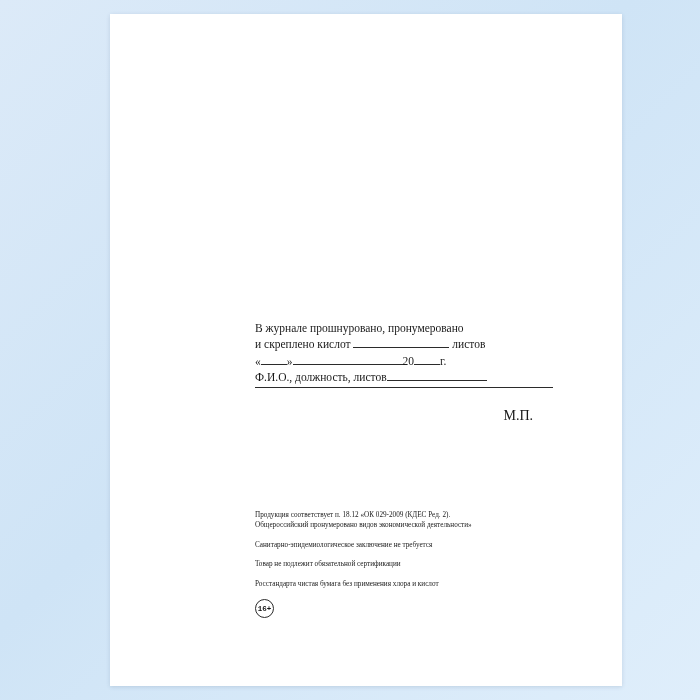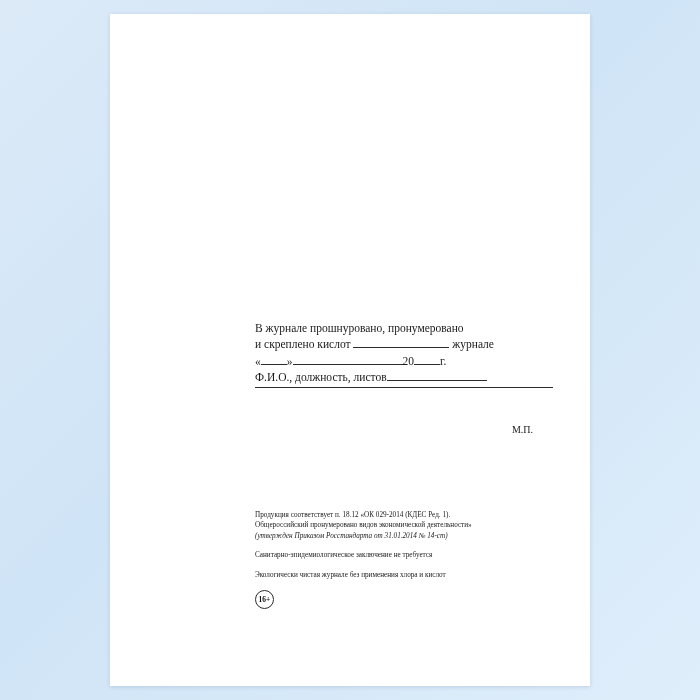--- a/index.html
+++ b/index.html
@@ -20,20 +20,21 @@
     background: linear-gradient(135deg, #dceaf8 0%, #cfe4f6 45%, #dfeefb 100%);
   }
   #page {
     position: absolute;
     left: 110px;
     top: 14px;
     width: 480px;
     height: 672px;
     background: #ffffff;
     box-shadow: 0 1px 4px rgba(60,90,120,0.18);
+    padding-left: 32px;
   }
   .block-main {
     position: absolute;
     left: 145px;
     top: 306px;
     width: 300px;
     font-size: 11.5px;
     color: #1a1a1a;
     line-height: 1.42;
   }
@@ -44,23 +45,23 @@
     display: inline-block;
     border-bottom: 1px solid #2b2b2b;
     vertical-align: baseline;
   }
   .rule-full {
     margin-top: 2px;
     border-bottom: 1px solid #2b2b2b;
     width: 298px;
   }
   .mp {
-    margin-top: 35px;
+    margin-top: 18px;
     text-align: right;
-    font-size: 10px;
+    font-size: 14px;
     padding-right: 22px;
   }
   .block-legal {
     position: absolute;
     left: 145px;
     top: 496px;
     width: 310px;
     color: #1a1a1a;
   }
   .legal-p {
@@ -87,61 +88,61 @@
     border: 1px solid #2b2b2b;
     border-radius: 50%;
     font-size: 7.5px;
     font-weight: bold;
     display: flex;
     align-items: center;
     justify-content: center;
     flex: 0 0 auto;
     margin-right: 7px;
     color: #111;
-    font-family: Liberation Serif, serif;
+    font-family: Liberation Mono, monospace;
   }
   .mark-text {
     font-size: 7.2px;
     line-height: 1.35;
   }
 </style>
 </head>
 <body>
 
 <div id="stage">
 
   <div id="page">
 
     <div class="block-main">
       <div class="ln">
         <span>В журнале прошнуровано, пронумеровано</span>
       </div>
       <div class="ln">
         <span>и скреплено кислот</span>
         <span class="fill" style="width:96px;"></span>
-        <span>журнале</span>
+        <span>листов</span>
       </div>
       <div class="ln">
         <span>«</span><span class="fill" style="width:26px;"></span><span>»</span><span class="fill" style="width:110px;"></span><span>20</span><span class="fill" style="width:26px;"></span><span>г.</span>
       </div>
       <div class="ln">
         <span>Ф.И.О., должность, листов</span><span class="fill" style="width:100px;"></span>
       </div>
       <div class="rule-full"></div>
       <div class="mp">М.П.</div>
     </div>
 
     <div class="block-legal">
       <div class="legal-p">
-        <div>Продукция соответствует п. 18.12 «ОК 029-2014 (КДЕС Ред. 1).</div>
+        <div>Продукция соответствует п. 18.12 «ОК 029-2009 (КДЕС Ред. 2).</div>
         <div>Общероссийский пронумеровано видов экономической деятельности»</div>
-        <div class="legal-p italic" style="margin-bottom:0;">(утвержден Приказом Росстандарта от 31.01.2014 № 14-ст)</div>
       </div>
       <div class="legal-p">Санитарно-эпидемиологическое заключение не требуется</div>
-      <div class="legal-p">Экологически чистая журнале без применения хлора и кислот</div>
+      <div class="legal-p">Товар не подлежит обязательной сертификации</div>
+      <div class="legal-p">Росстандарта чистая бумага без применения хлора и кислот</div>
 
       <div class="mark-row">
         <div class="age-badge">16+</div>
       </div>
     </div>
 
   </div>
 </div>
 
 </body></html>

